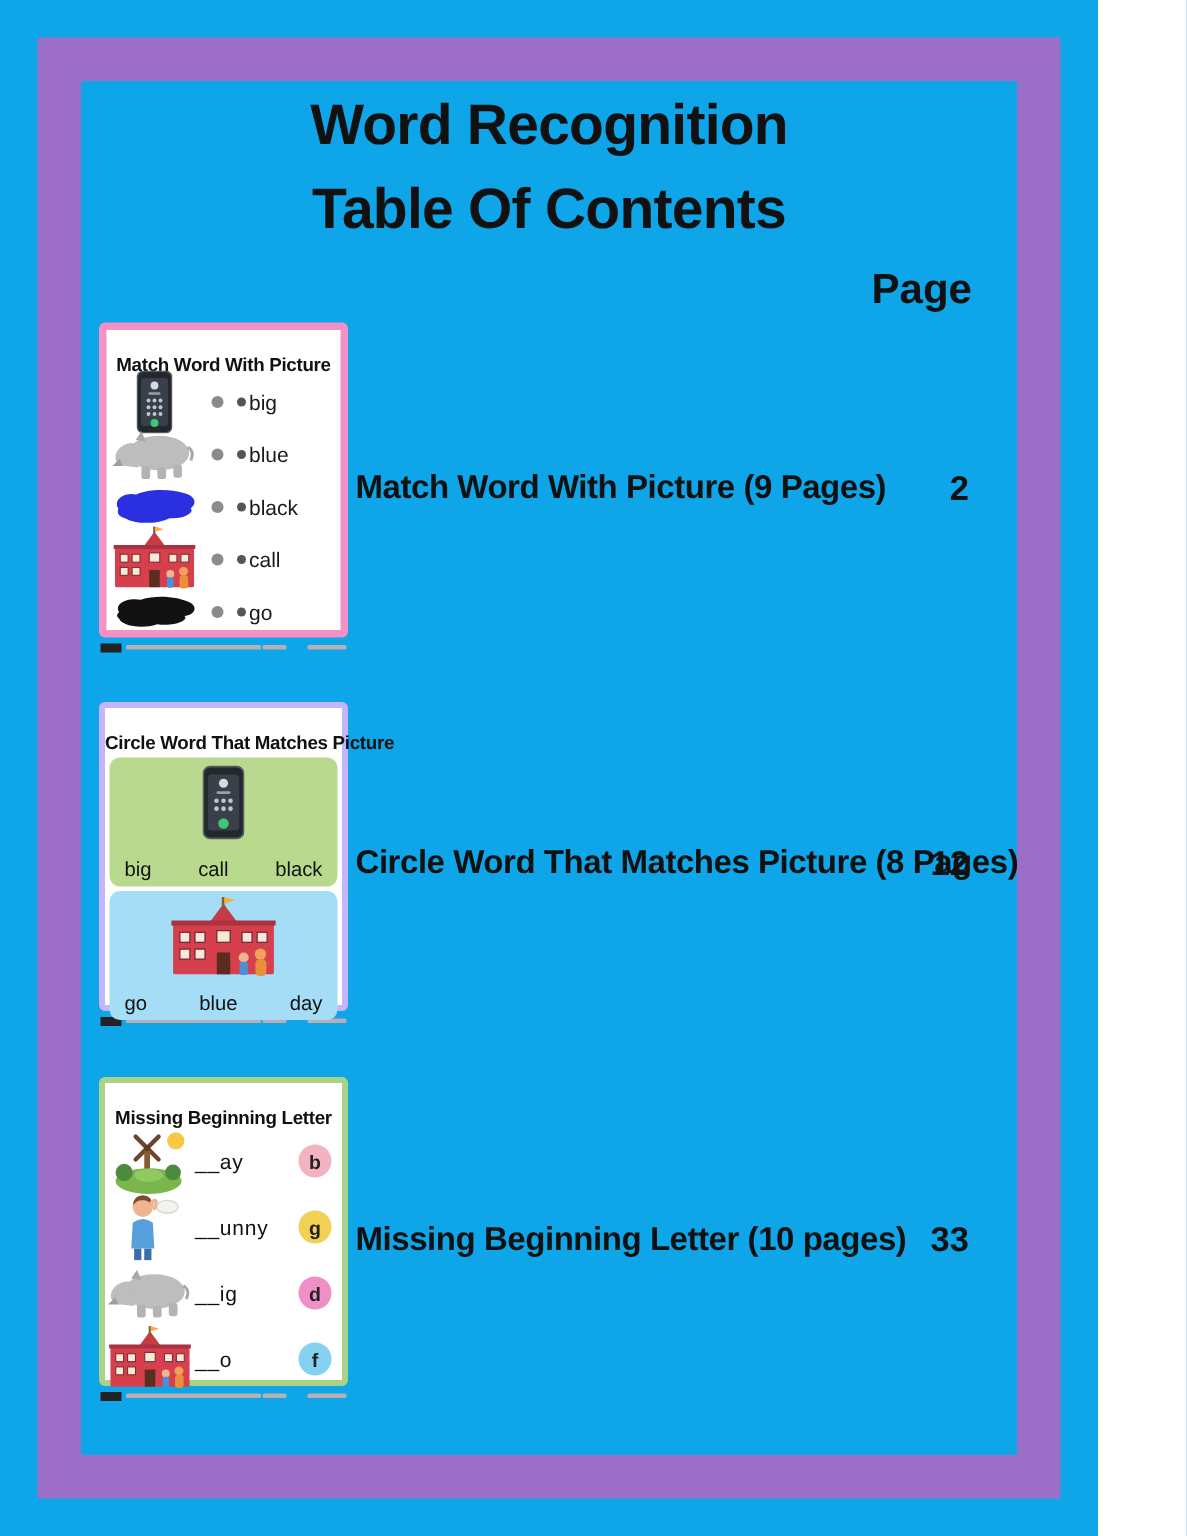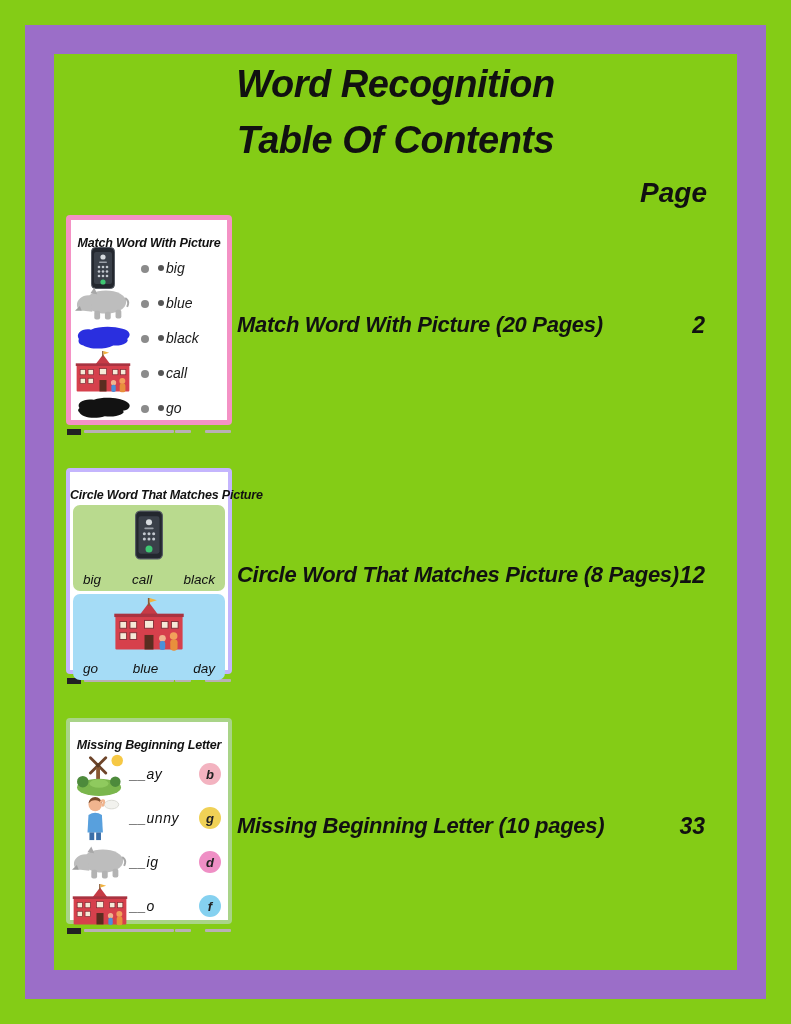--- a/index.html
+++ b/index.html
@@ -1,18 +1,18 @@
 <!DOCTYPE html>
 <html><head>
 <meta charset="utf-8">
 <style>
   html,body{margin:0;padding:0;background:#ffffff;}
   body{width:791px;height:1024px;overflow:hidden;
        font-family:"Liberation Sans","DejaVu Sans",sans-serif;color:#141414;}
-  .canvas{position:relative;width:791px;height:1024px;background:#84cc16;font-style:italic;}
+  .canvas{position:relative;width:732px;height:1024px;background:#0ea5e9;}
 
   
   .frame{position:absolute;left:25px;top:25px;right:25px;bottom:25px;
          border:29px solid #9b6ec8;}
 
   
   .title{position:absolute;left:0;right:0;top:56px;text-align:center;
          font-weight:bold;font-size:38px;line-height:56px;color:#111;
          letter-spacing:-0.5px;}
   .page-header{position:absolute;top:177px;right:84px;font-weight:bold;
@@ -195,21 +195,21 @@
     </div>
 
     <div class="t-footer">
       <span class="f-badge"></span>
       <span class="f-bar f-long"></span>
       <span class="f-bar f-mid"></span>
       <span class="f-bar f-short"></span>
     </div>
   </div>
 
-  <div class="toc-label l1">Match Word With Picture (20 Pages)</div>
+  <div class="toc-label l1">Match Word With Picture (9 Pages)</div>
   <div class="toc-page  l1">2</div>
 
   <div class="thumb thumb2">
     <div class="t-frame blue">
       <div class="t-title">Circle Word That Matches Picture</div>
 
       <div class="panel panel-green">
         <div class="panel-img">
           <svg width="28" height="52" viewBox="0 0 24 42">
             <rect x="0.5" y="0.5" width="23" height="41" rx="4" fill="#23272e" stroke="#555b63"></rect>

